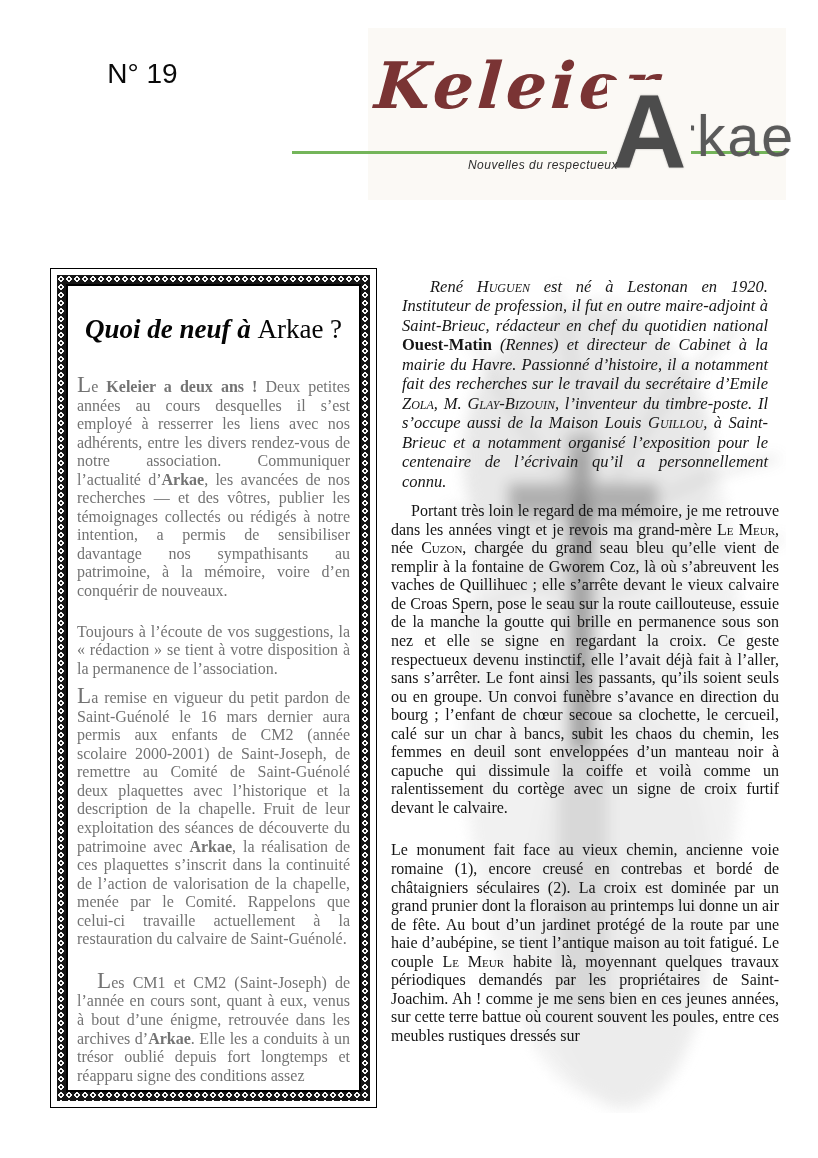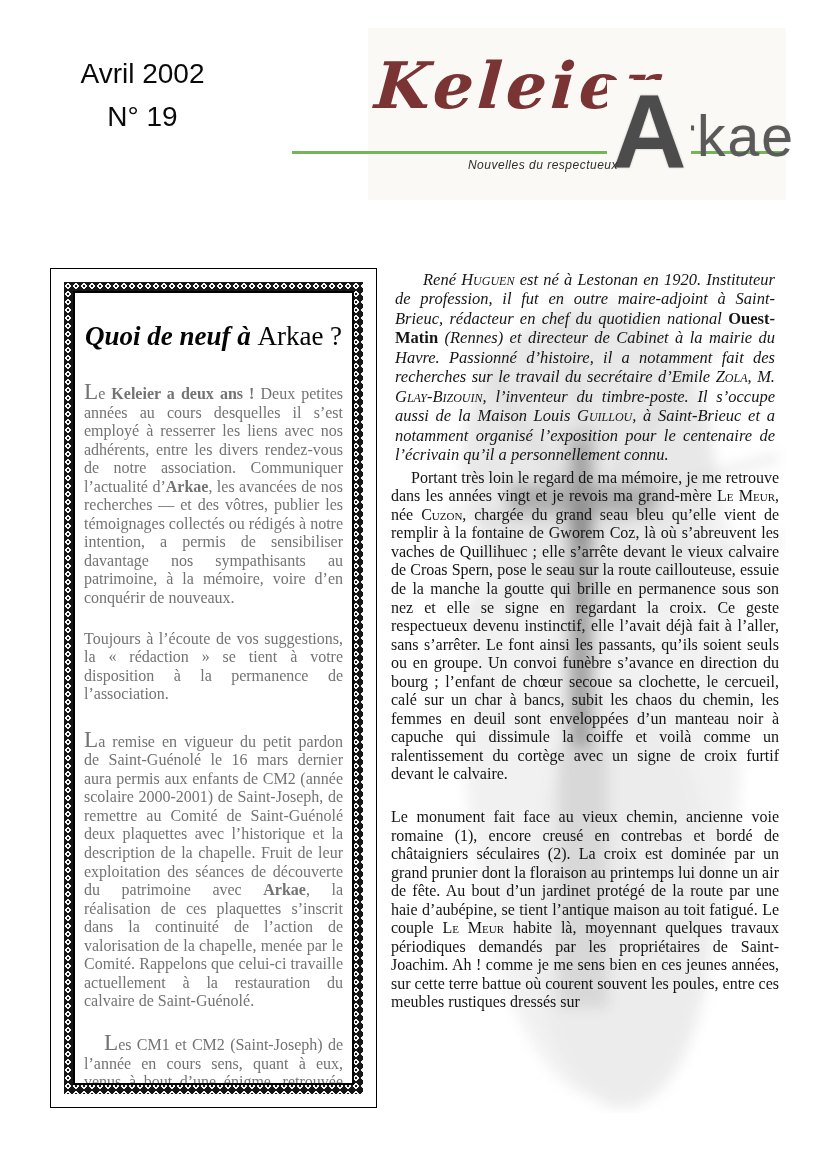--- a/index.html
+++ b/index.html
@@ -59,21 +59,21 @@
   }
   .tagline{
     position:absolute;left:448px;top:158px;width:190px;z-index:3;
     font-family:"Liberation Sans", sans-serif;
     font-style:italic;font-size:12px;letter-spacing:.5px;
     color:#2e2e2e;text-align:center;
   }
   
   .knot-box{
     position:absolute;left:50px;top:268px;width:327px;height:840px;
-    border:1px solid #000;background:#fff;padding:13px;box-sizing:border-box;
+    border:1px solid #000;background:#fff;padding:6px;box-sizing:border-box;
   }
   .knot-band{
     width:100%;height:100%;box-sizing:border-box;padding:9px;
     background-color:#161616;
     background-image:radial-gradient(circle, #161616 0 1px, #f4f4f4 1.3px 2.6px, #161616 2.8px);
     background-size:8px 8px;
   }
   .knot-inner{
     width:100%;height:100%;box-sizing:border-box;
     background:#fff;border:2px solid #000;
@@ -81,33 +81,33 @@
   }
   .box-heading{
     margin:22px 0 30px 0;text-align:center;
     font-size:27px;color:#050505;white-space:nowrap;
   }
   .box-heading .b{font-weight:bold;}
   .knot-inner p{
     margin:0 0 22px 0;
     font-size:16px;line-height:1.16;text-align:justify;color:#737373;
   }
-  .knot-inner p.tight{margin-bottom:26px;}
+  .knot-inner p.tight{margin-bottom:8px;}
   .knot-inner p.last{margin-bottom:0;}
   
   .photo-bg{
     position:absolute;left:438px;top:268px;width:348px;height:845px;
     z-index:0;pointer-events:none;
   }
   .right-col{
     position:absolute;left:391px;top:266px;width:388px;z-index:1;
   }
   .bio{
     font-style:italic;font-size:16.5px;line-height:1.18;
-    text-align:justify;text-indent:28px;margin:4px;color:#161616;
+    text-align:justify;text-indent:28px;margin:11px;color:#161616;
   }
   .article-title{
     margin:52px 0 34px 0;text-align:center;
     font-size:25px;font-weight:bold;color:#0a0a0a;
   }
   .article p{
     margin:0 0 24px 0;font-size:16px;line-height:1.16;
     text-align:justify;color:#141414;
   }
   .article p.indent{text-indent:20px;}
@@ -118,21 +118,20 @@
   .sc{font-variant:small-caps;}
   .lg{font-size:1.45em;line-height:.85;}
   .indent{text-indent:20px;}
 </style>
 </head>
 <body>
 
 <div class="page">
 
   <div class="issue">
-    <div>Avril 2002</div>
     <div>N° 19</div>
   </div>
 
   <div class="masthead-bg"></div>
   <div class="green-rule"></div>
   <div class="script-title">Keleier</div>
   <div class="brand-initial">A</div>
   <div class="brand-rest">rkae</div>
   <div class="tagline">Nouvelles du respectueux</div>
 
@@ -165,21 +164,21 @@
     </svg>
   </div>
 
   <div class="knot-box">
     <div class="knot-band">
       <div class="knot-inner">
         <div class="box-heading"><span class="b i">Quoi de neuf à </span><span>Arkae ?</span></div>
         <p><span class="lg">L</span><span>e </span><span class="b">Keleier a deux ans !</span><span> Deux petites années au cours desquelles il s’est employé à resserrer les liens avec nos adhérents, entre les divers rendez-vous de notre association. Communiquer l’actualité d’</span><span class="b">Arkae</span><span>, les avancées de nos recherches — et des vôtres, publier les témoignages collectés ou rédigés à notre intention, a permis de sensibiliser davantage nos sympathisants au patrimoine, à la mémoire, voire d’en conquérir de nouveaux.</span></p>
         <p class="tight"><span>Toujours à l’écoute de vos suggestions, la « rédaction » se tient à votre disposition à la permanence de l’association.</span></p>
         <p><span class="lg">L</span><span>a remise en vigueur du petit pardon de Saint-Guénolé le 16 mars dernier aura permis aux enfants de CM2 (année scolaire 2000-2001) de Saint-Joseph, de remettre au Comité de Saint-Guénolé deux plaquettes avec l’historique et la description de la chapelle. Fruit de leur exploitation des séances de découverte du patrimoine avec </span><span class="b">Arkae</span><span>, la réalisation de ces plaquettes s’inscrit dans la continuité de l’action de valorisation de la chapelle, menée par le Comité. Rappelons que celui-ci travaille actuellement à la restauration du calvaire de Saint-Guénolé.</span></p>
-        <p class="last indent"><span class="lg">L</span><span>es CM1 et CM2 (Saint-Joseph) de l’année en cours sens, quant à eux, venus à bout d’une énigme, retrouvée dans les archives d’</span><span class="b">Arkae</span><span>. Elle les a conduits à un trésor oublié depuis fort longtemps et réapparu signe des conditions assez</span></p>
+        <p class="last indent"><span class="lg">L</span><span>es CM1 et CM2 (Saint-Joseph) de l’année en cours sont, quant à eux, venus à bout d’une énigme, retrouvée dans les archives d’</span><span class="b">Arkae</span><span>. Elle les a conduits à un trésor oublié depuis fort longtemps et réapparu signe des conditions assez</span></p>
       </div>
     </div>
   </div>
 
   <div class="right-col">
     <p class="bio"><span>René </span><span class="sc">Huguen</span><span> est né à Lestonan en 1920. Instituteur de profession, il fut en outre maire-adjoint à Saint-Brieuc, rédacteur en chef du quotidien national </span><span class="b ni">Ouest-Matin</span><span> (Rennes) et directeur de Cabinet à la mairie du Havre. Passionné d’histoire, il a notamment fait des recherches sur le travail du secrétaire d’Emile </span><span class="sc">Zola</span><span>, M. </span><span class="sc">Glay-Bizouin</span><span>, l’inventeur du timbre-poste. Il s’occupe aussi de la Maison Louis </span><span class="sc">Guillou</span><span>, à Saint-Brieuc et a notamment organisé l’exposition pour le centenaire de l’écrivain qu’il a personnellement connu.</span></p>
     <div class="article">
       <p class="indent"><span>Portant très loin le regard de ma mémoire, je me retrouve dans les années vingt et je revois ma grand-mère </span><span class="sc">Le Meur</span><span>, née </span><span class="sc">Cuzon</span><span>, chargée du grand seau bleu qu’elle vient de remplir à la fontaine de Gworem Coz, là où s’abreuvent les vaches de Quillihuec ; elle s’arrête devant le vieux calvaire de Croas Spern, pose le seau sur la route caillouteuse, essuie de la manche la goutte qui brille en permanence sous son nez et elle se signe en regardant la croix. Ce geste respectueux devenu instinctif, elle l’avait déjà fait à l’aller, sans s’arrêter. Le font ainsi les passants, qu’ils soient seuls ou en groupe. Un convoi funèbre s’avance en direction du bourg ; l’enfant de chœur secoue sa clochette, le cercueil, calé sur un char à bancs, subit les chaos du chemin, les femmes en deuil sont enveloppées d’un manteau noir à capuche qui dissimule la coiffe et voilà comme un ralentissement du cortège avec un signe de croix furtif devant le calvaire.</span></p>
       <p><span>Le monument fait face au vieux chemin, ancienne voie romaine (1), encore creusé en contrebas et bordé de châtaigniers séculaires (2). La croix est dominée par un grand prunier dont la floraison au printemps lui donne un air de fête. Au bout d’un jardinet protégé de la route par une haie d’aubépine, se tient l’antique maison au toit fatigué. Le couple </span><span class="sc">Le Meur</span><span> habite là, moyennant quelques travaux périodiques demandés par les propriétaires de Saint-Joachim. Ah ! comme je me sens bien en ces jeunes années, sur cette terre battue où courent souvent les poules, entre ces meubles rustiques dressés sur</span></p>
     </div>

